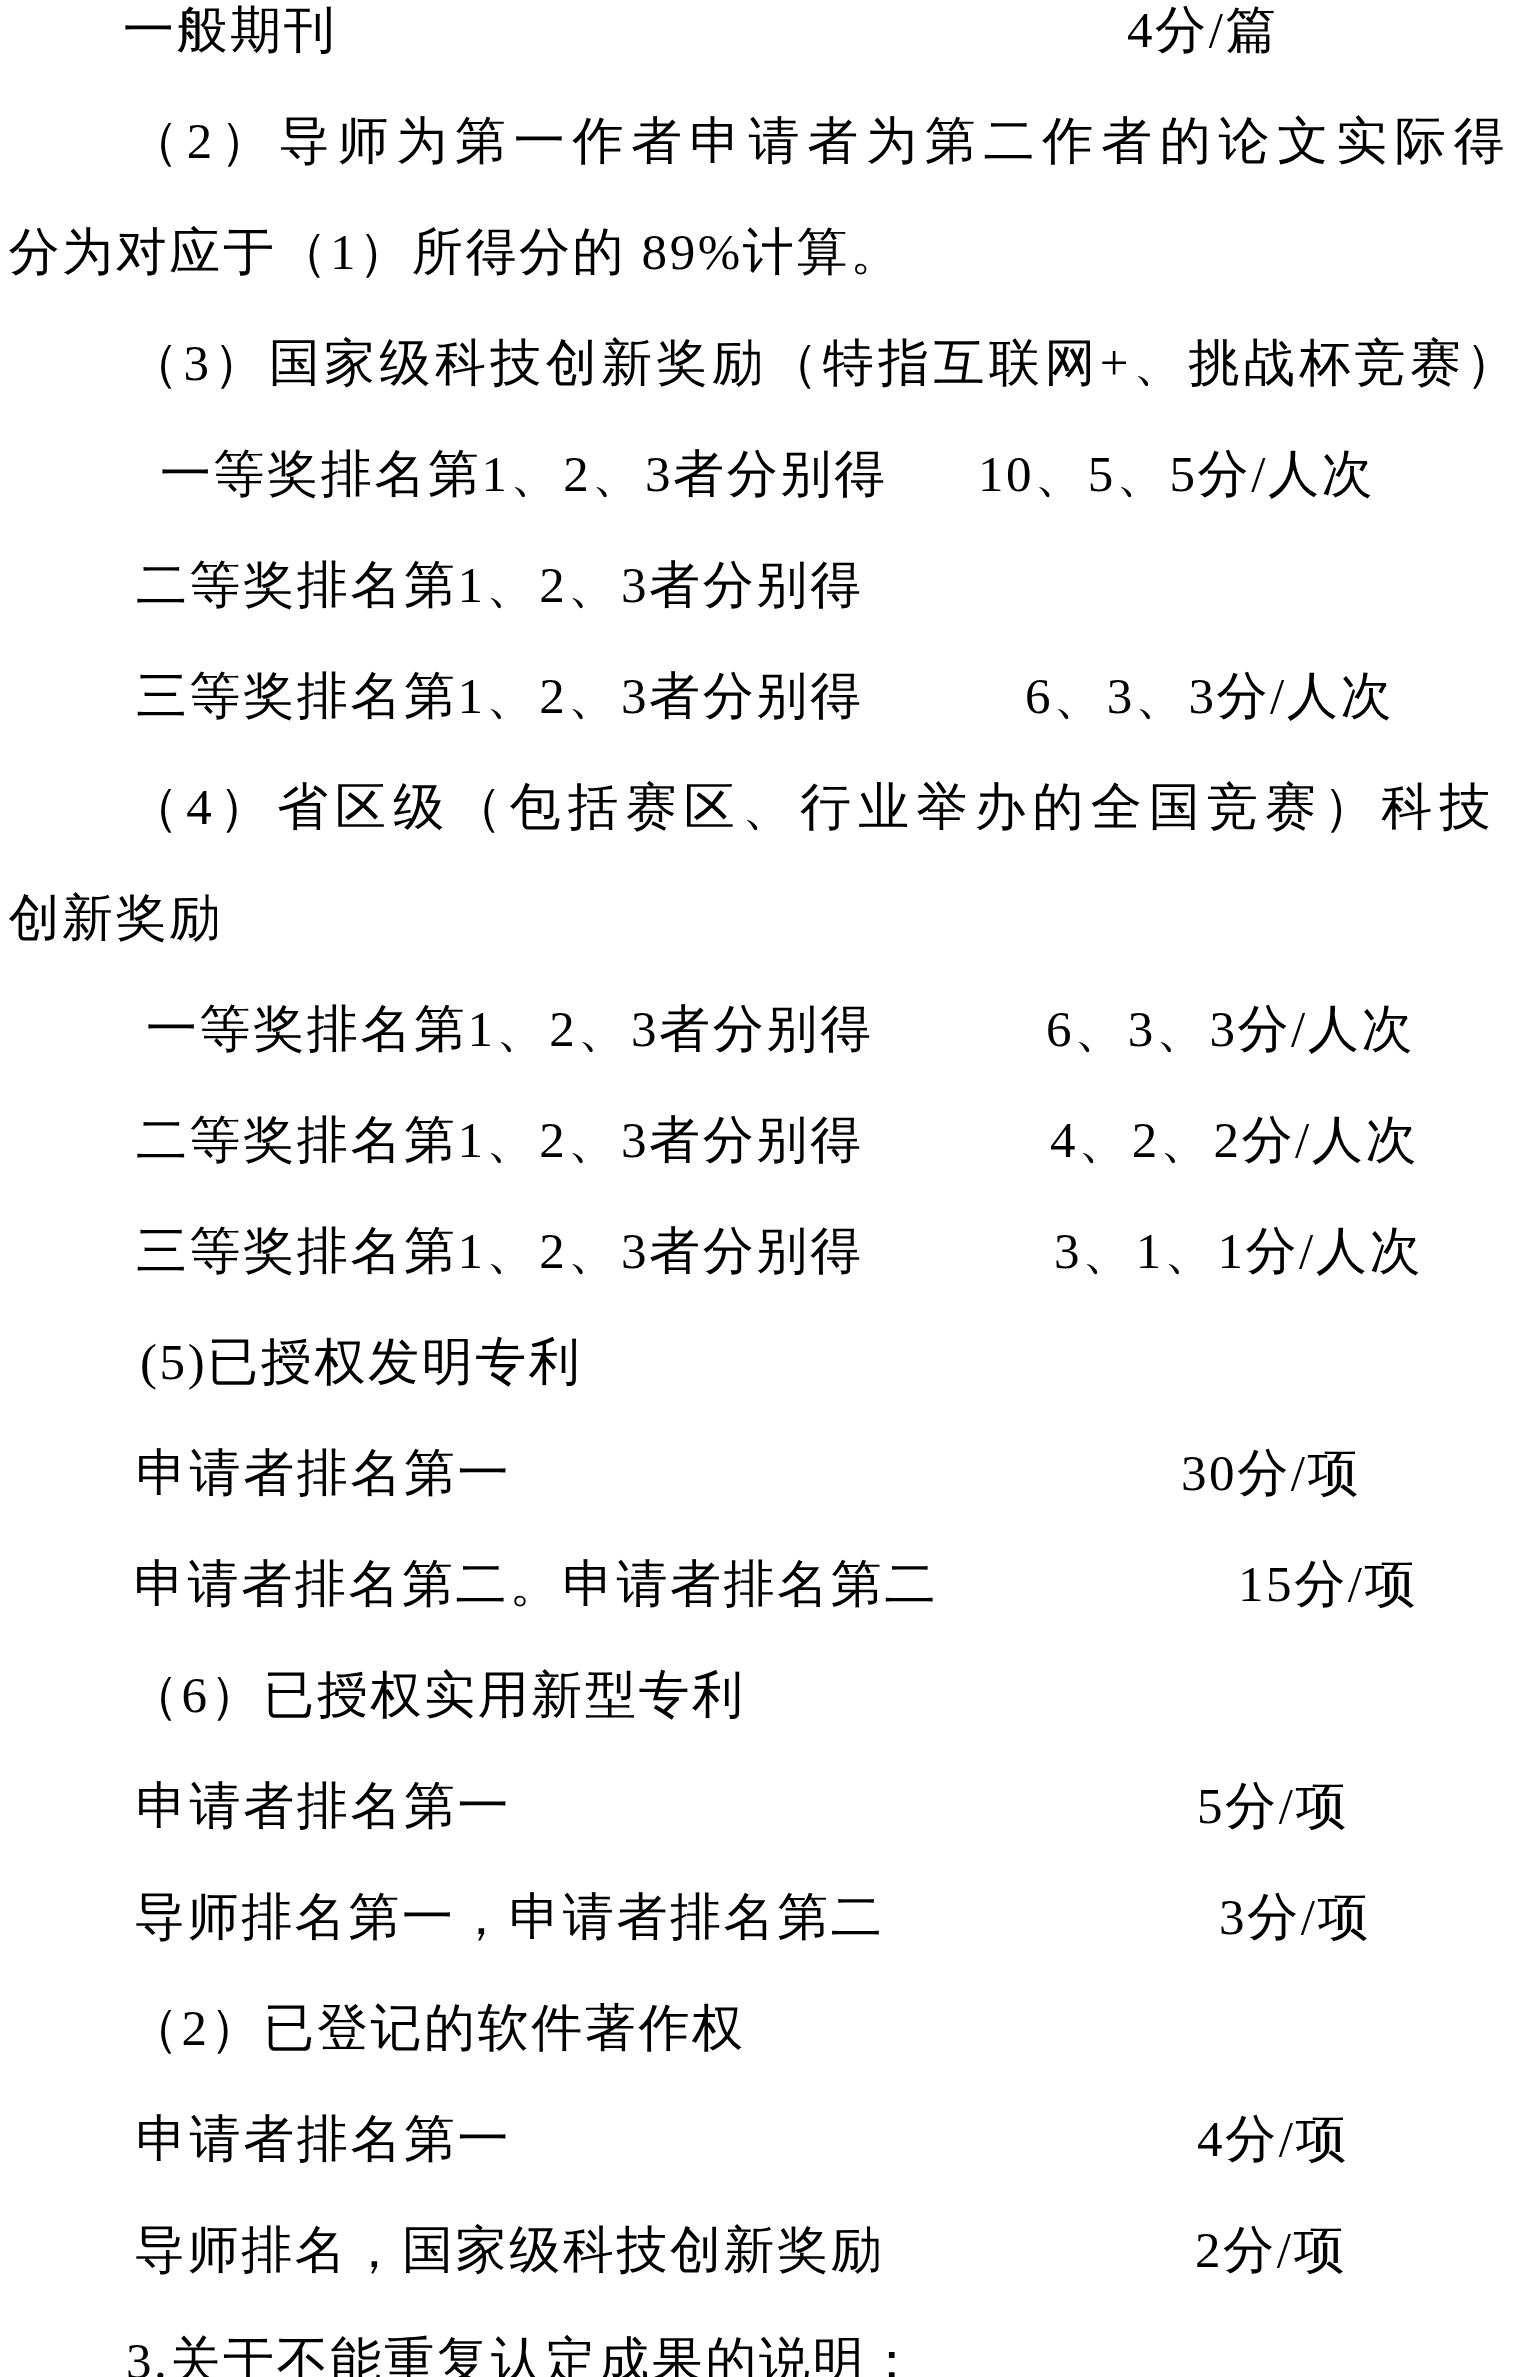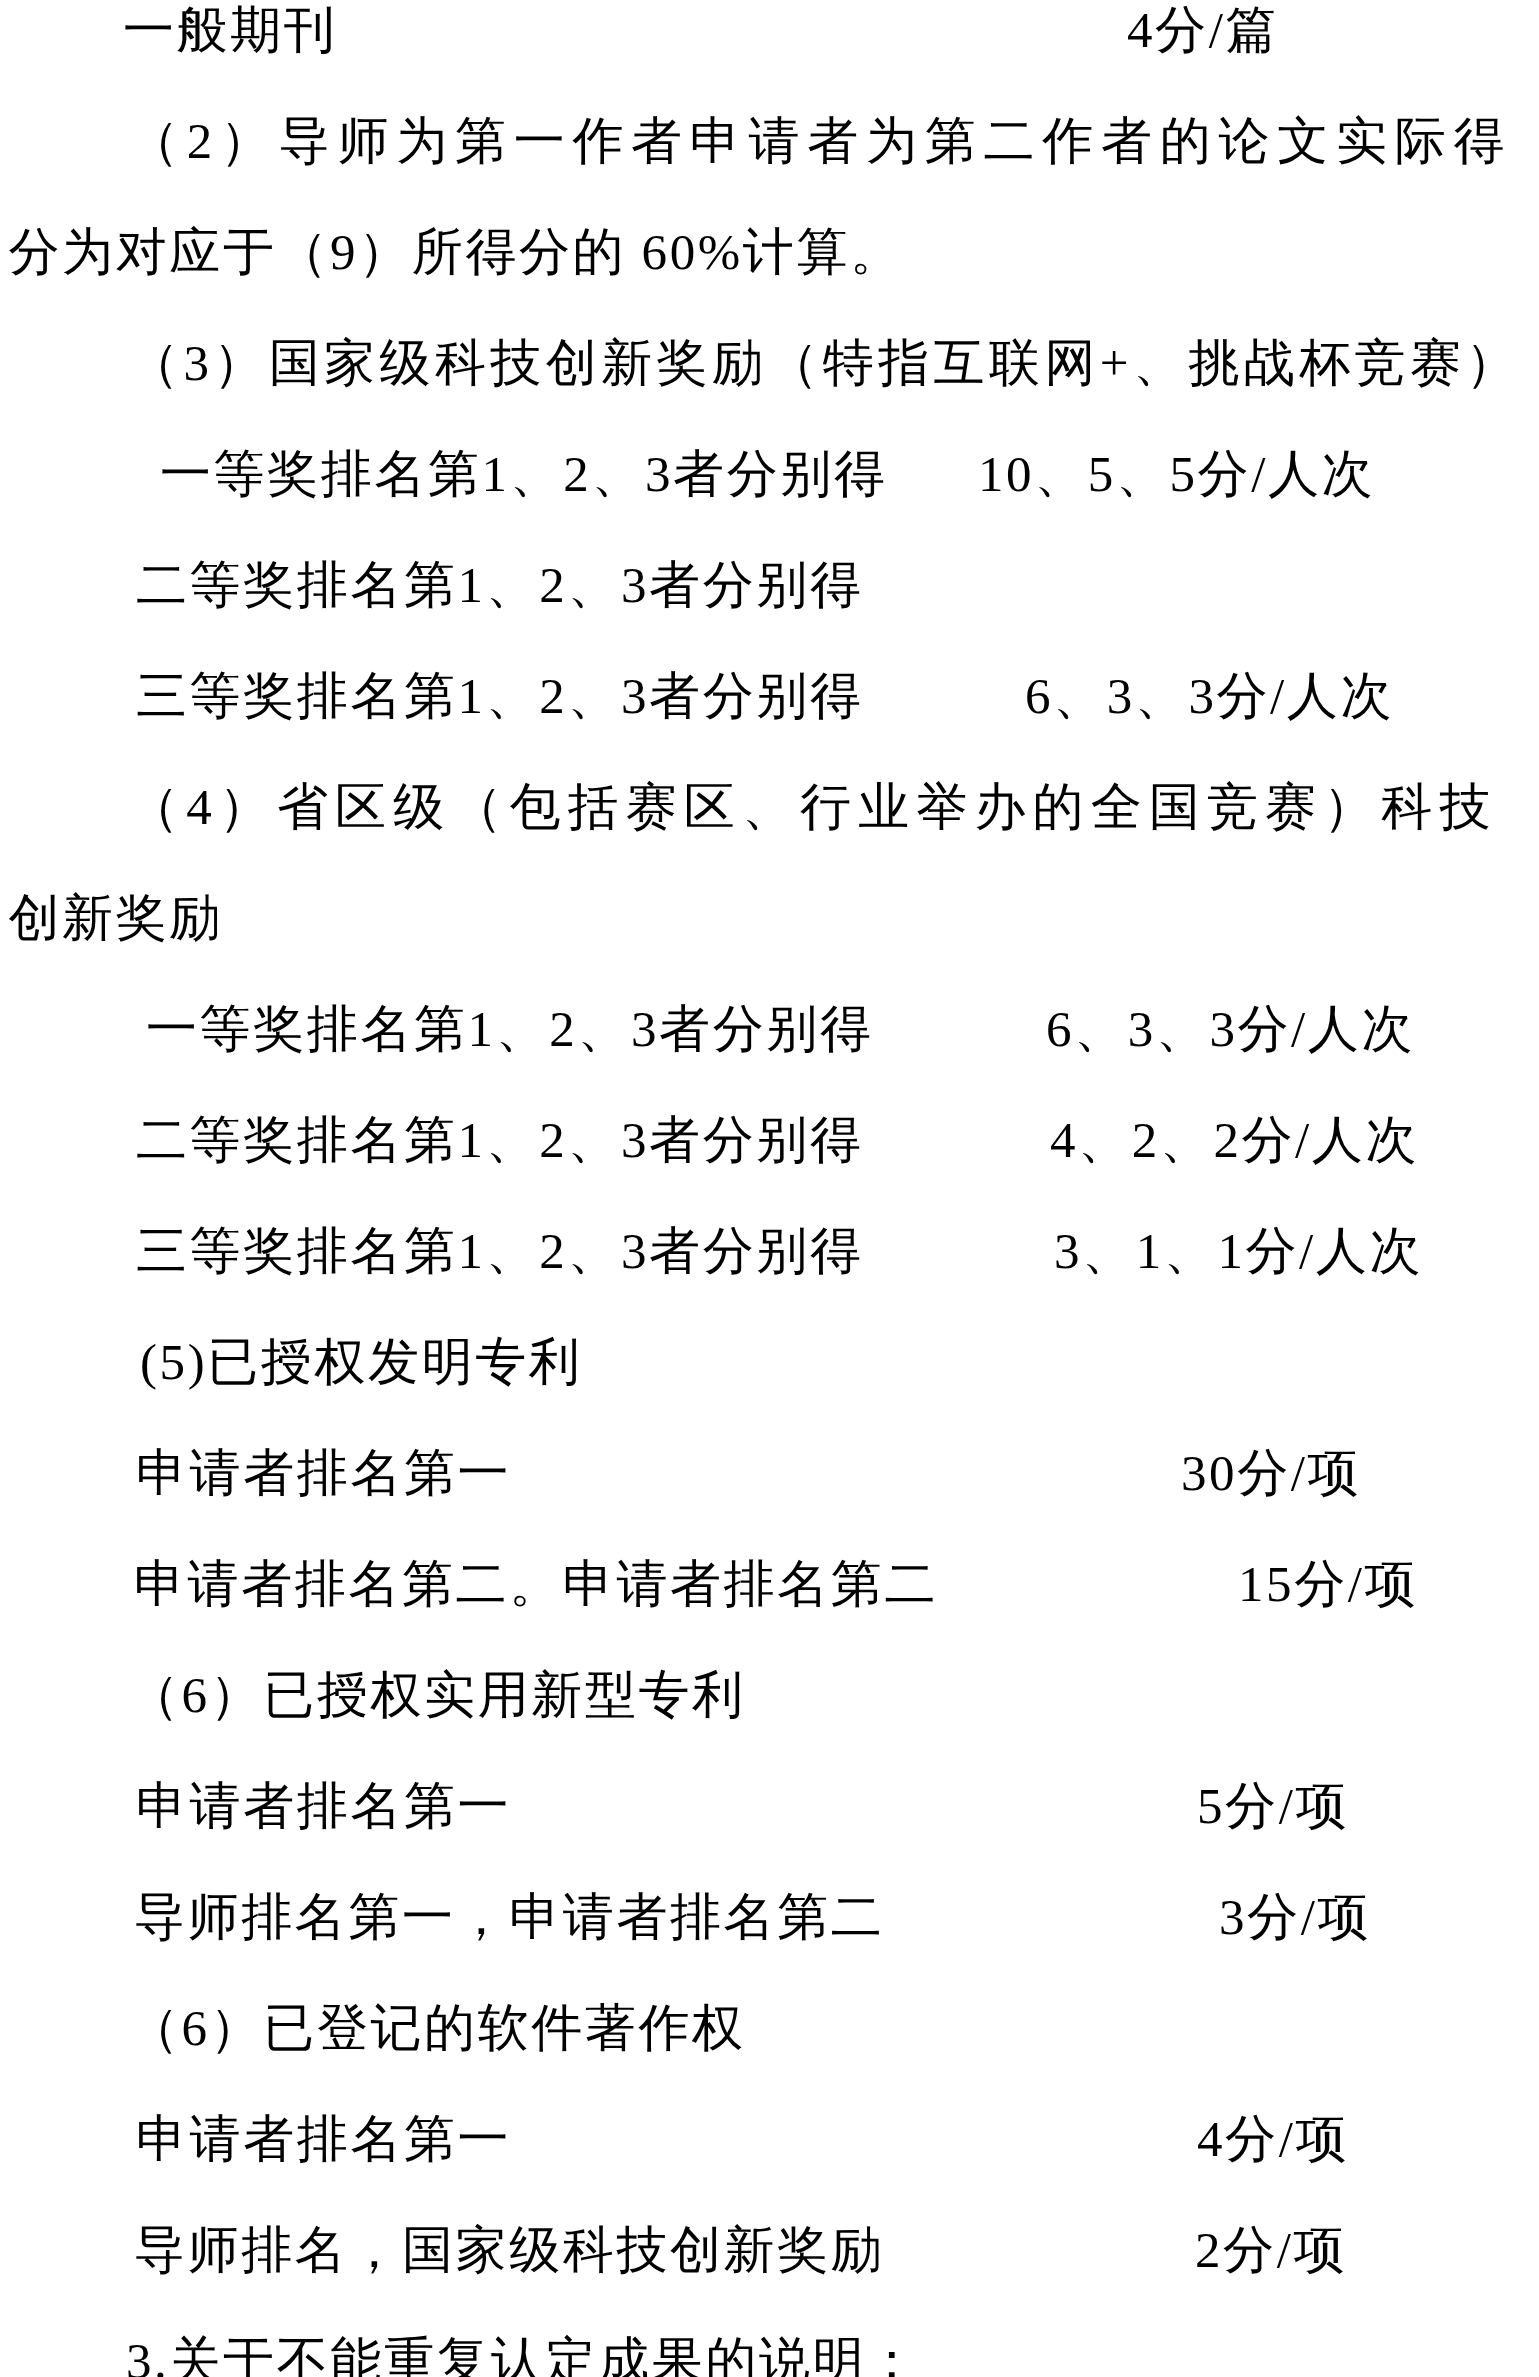--- a/index.html
+++ b/index.html
@@ -52,21 +52,21 @@
     <div class="line" style="padding-left:123px">
       <span class="text">一般期刊</span>
       <span class="score" style="left:1127px">4分/篇</span>
     </div>
 
     <div class="line justify" style="padding-left:128px">
       <span class="text" style="width:1379px">（2）导师为第一作者申请者为第二作者的论文实际得</span>
     </div>
 
     <div class="line" style="padding-left:8.5px">
-      <span class="text">分为对应于（9）所得分的 60%计算。</span>
+      <span class="text">分为对应于（1）所得分的 89%计算。</span>
     </div>
 
     <div class="line justify" style="padding-left:128px">
       <span class="text" style="width:1391px">（3）国家级科技创新奖励（特指互联网+、挑战杯竞赛）</span>
     </div>
 
     <div class="line" style="padding-left:160px">
       <span class="text">一等奖排名第1、2、3者分别得</span>
       <span class="score" style="left:978px">10、5、5分/人次</span>
     </div>
@@ -125,21 +125,21 @@
       <span class="text">申请者排名第一</span>
       <span class="score" style="left:1197px">5分/项</span>
     </div>
 
     <div class="line" style="padding-left:134px">
       <span class="text">导师排名第一，申请者排名第二</span>
       <span class="score" style="left:1219px">3分/项</span>
     </div>
 
     <div class="line" style="padding-left:128px">
-      <span class="text">（6）已登记的软件著作权</span>
+      <span class="text">（2）已登记的软件著作权</span>
     </div>
 
     <div class="line" style="padding-left:136px">
       <span class="text">申请者排名第一</span>
       <span class="score" style="left:1197px">4分/项</span>
     </div>
 
     <div class="line" style="padding-left:134px">
       <span class="text">导师排名，国家级科技创新奖励</span>
       <span class="score" style="left:1195px">2分/项</span>

